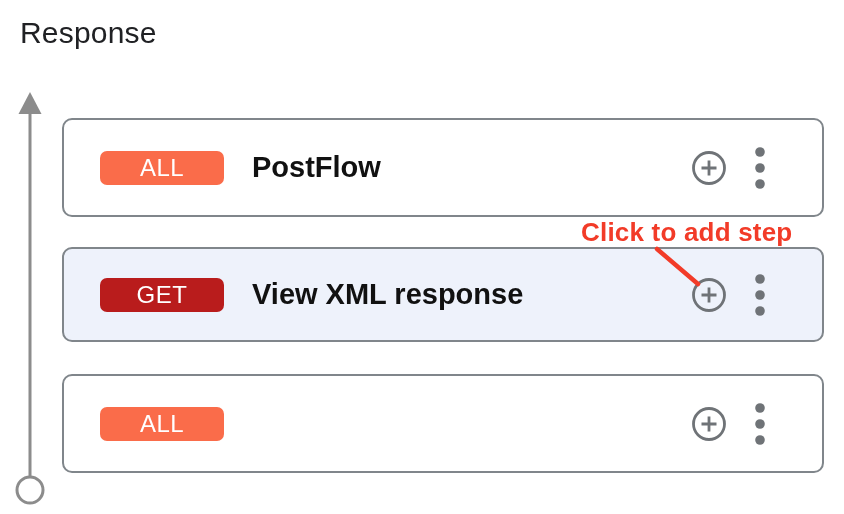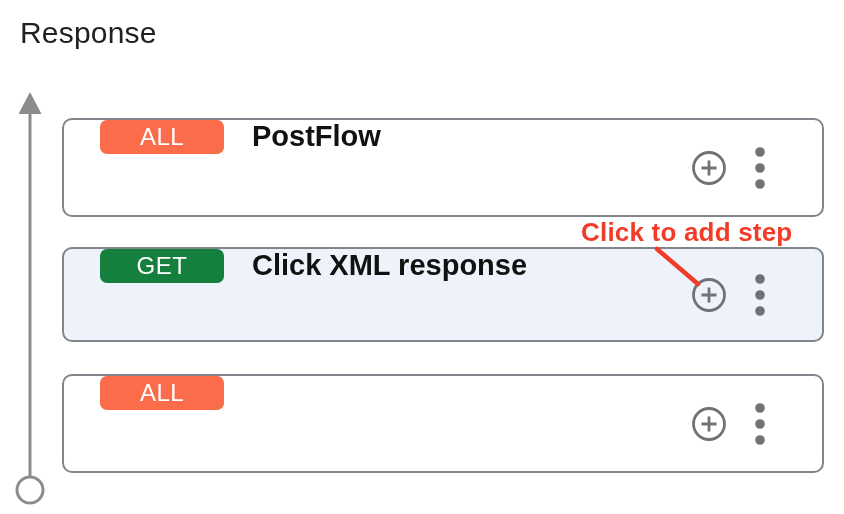--- a/index.html
+++ b/index.html
@@ -44,20 +44,21 @@
 
   .flow-card {
     position: absolute;
     left: 0;
     width: 762px;
     height: 99px;
     background: #ffffff;
     border: 2px solid #80868b;
     border-radius: 10px;
     display: flex;
+    align-items: center;
     padding-left: 36px;
     cursor: pointer;
   }
   .flow-card.card-0 { top: 0; }
   .flow-card.card-1 { top: 129px; height: 95px; }
   .flow-card.card-2 { top: 256px; }
   .flow-card.selected { background: #eef2fb; }
 
   .method-badge {
     width: 124px;
@@ -150,22 +151,22 @@
           <svg width="12" height="48" viewBox="0 0 12 48">
             <circle cx="6" cy="8" r="4.8" fill="#6f7377"></circle>
             <circle cx="6" cy="24" r="4.8" fill="#6f7377"></circle>
             <circle cx="6" cy="40" r="4.8" fill="#6f7377"></circle>
           </svg>
         </button>
       </span>
     </div>
 
     <div class="flow-card card-1 selected" style="background: rgb(238, 242, 251);">
-      <span class="method-badge" style="background: #15803d;">GET</span>
-      <span class="card-label">Click XML response</span>
+      <span class="method-badge" style="background: #b91c1c;">GET</span>
+      <span class="card-label">View XML response</span>
       <span class="card-icons">
         <button class="icon-btn" aria-label="Add step">
           <svg width="36" height="36" viewBox="0 0 36 36">
             <circle cx="18" cy="18" r="15.5" fill="none" stroke="#6f7377" stroke-width="2.8"></circle>
             <path d="M10.5 18 H25.5 M18 10.5 V25.5" stroke="#6f7377" stroke-width="2.8" fill="none"></path>
           </svg>
         </button>
         <button class="icon-btn" aria-label="More options">
           <svg width="12" height="48" viewBox="0 0 12 48">
             <circle cx="6" cy="8" r="4.8" fill="#6f7377"></circle>

